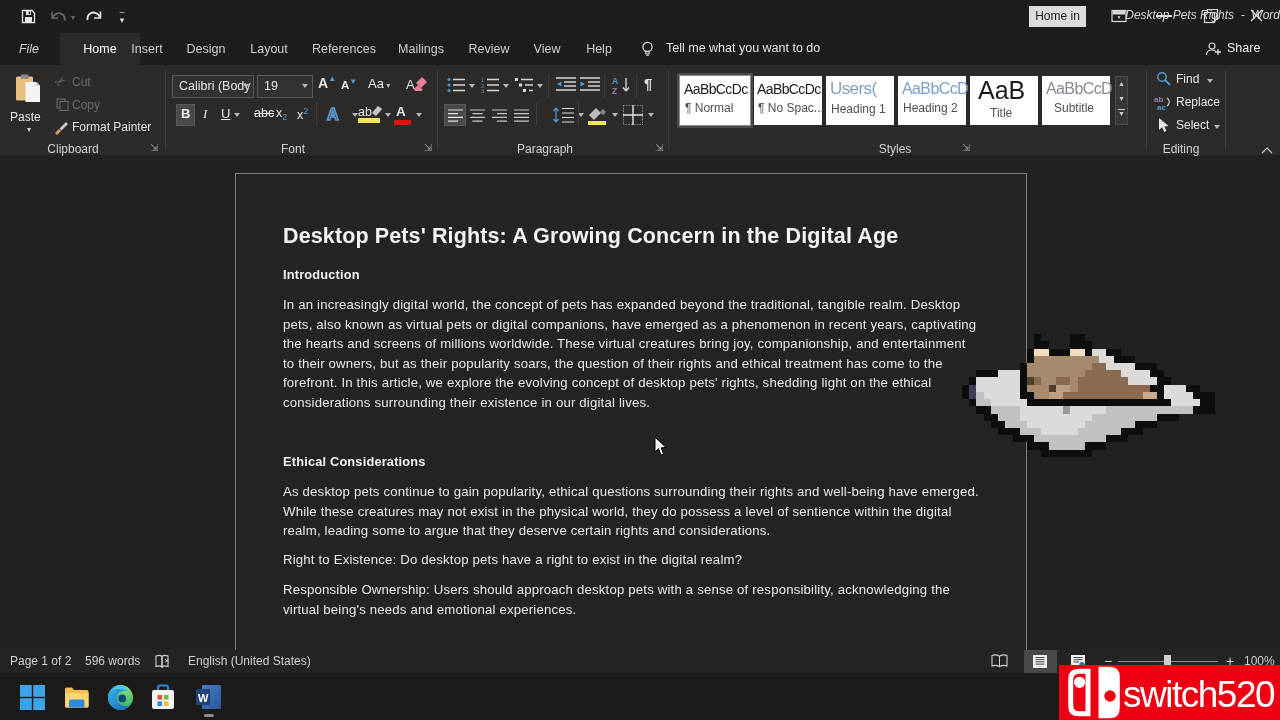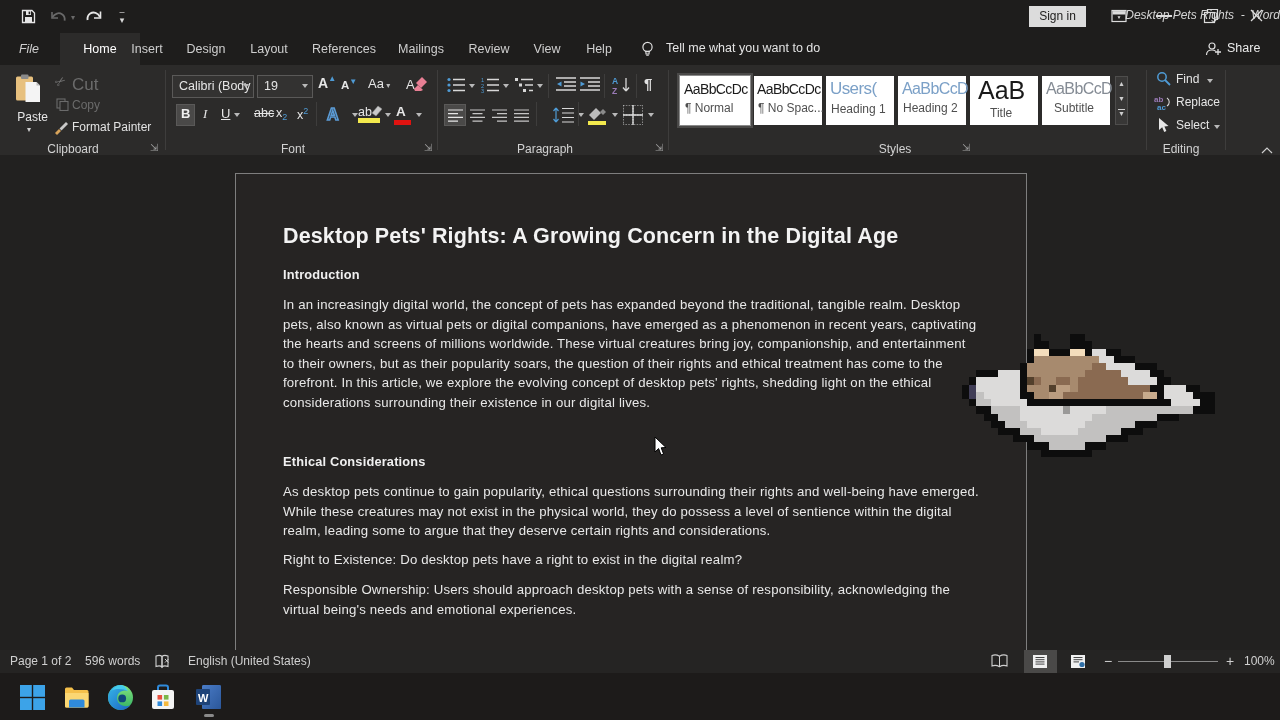--- a/index.html
+++ b/index.html
@@ -62,21 +62,21 @@
     </svg>
     <div class="abs" style="left:71px;top:13px;color:#696969;font-size:8px">▾</div>
 
     <svg class="abs" style="left:84px;top:9px" width="19" height="14" viewBox="0 0 19 14">
       <path d="M16.5 2.5 L16.5 9 L10 9" fill="none" stroke="#e6e6e6" stroke-width="1.6"></path>
       <path d="M16 8 C14 3.6 9.4 2.4 6.2 4.5 C4 6 3.2 8.4 3.6 11" fill="none" stroke="#e6e6e6" stroke-width="1.9"></path>
     </svg>
 
     <div class="abs" style="left:117px;top:8px;color:#d8d8d8;font-size:9px;line-height:8px;text-align:center;width:10px">–<br>▾</div>
     <div class="doctitle">Desktop Pets Rights&nbsp; -&nbsp; Word</div>
-    <div id="signin">Sign in</div>
+    <div id="signin">Home in</div>
 
     <svg class="abs" style="left:1111px;top:8px" width="16" height="16" viewBox="0 0 16 16">
       <rect x="1" y="2.5" width="14" height="11" fill="none" stroke="#dcdcdc" stroke-width="1.2"></rect>
       <rect x="1.6" y="3.1" width="12.8" height="3.4" fill="#dcdcdc"></rect>
       <path d="M6.5 8.2 L9.5 8.2 L8 11 Z" fill="#dcdcdc"></path>
     </svg>
 
     <div class="abs" style="left:1156px;top:15px;width:16px;height:1.5px;background:#dcdcdc"></div>
 
     <svg class="abs" style="left:1203px;top:8px" width="16" height="16" viewBox="0 0 16 16">
@@ -117,25 +117,25 @@
   <div id="ribbonbg"></div>
   <div id="ribbon">
 
     <div class="abs" style="left:10px;top:73px;width:38px;height:66px;">
       <svg width="30" height="30" viewBox="0 0 30 30" style="margin-left:4px">
         <rect x="2" y="3.5" width="17" height="24" rx="1.5" fill="#e7c07e"></rect>
         <rect x="7" y="1.5" width="7.5" height="4.5" rx="1" fill="#8a8a8a"></rect>
         <path d="M11.5 9 L22.5 9 L26 12.5 L26 29 L11.5 29 Z" fill="#f4f4f4"></path>
         <path d="M22.5 9 L22.5 12.5 L26 12.5 Z" fill="#b9b9b9"></path>
       </svg>
-      <div style="color:#e6e6e6;font-size:12px;text-align:right;margin-top:3px">Paste</div>
+      <div style="color:#e6e6e6;font-size:12px;text-align:left;margin-top:3px">Paste</div>
       <div style="color:#cfcfcf;font-size:8px;text-align:center;margin-top:1px">▾</div>
     </div>
     <div class="abs" style="left:55px;top:74px;color:#6e6e6e;font-size:13px;transform:rotate(-35deg)">✂</div>
-    <div class="abs" style="left:72px;top:75px;color:#6b6b6b;font-size:17px">Cut</div>
+    <div class="abs" style="left:72px;top:75px;color:#6b6b6b;font-size:12px">Cut</div>
     <svg class="abs" style="left:56px;top:98px" width="13" height="13" viewBox="0 0 13 13">
       <rect x="1" y="1" width="8" height="9" fill="none" stroke="#6b6b6b" stroke-width="1.1"></rect>
       <rect x="4" y="3.5" width="8" height="9" fill="#2c2b2a" stroke="#6b6b6b" stroke-width="1.1"></rect>
     </svg>
     <div class="abs" style="left:72px;top:98px;color:#6b6b6b;font-size:12px">Copy</div>
     <svg class="abs" style="left:53px;top:120px" width="16" height="15" viewBox="0 0 16 15">
       <path d="M2 13 L6 9 L8 11 L4 15 Z" fill="#d8a35a"></path>
       <path d="M6.5 8.5 L13 2 L15 4 L8.5 10.5 Z" fill="#c9c9c9"></path>
     </svg>
     <div class="abs" style="left:72px;top:120px;color:#e2e2e2;font-size:12px">Format Painter</div>
@@ -512,13 +512,22 @@
           <linearGradient id="wg" x1="0" y1="0" x2="1" y2="1">
         <stop offset="0" stop-color="#4a7cc7"></stop>
             <stop offset="1" stop-color="#2b579a"></stop>
       </linearGradient>
         </defs>
       <rect x="0" y="5" width="14" height="16" rx="1" fill="#1e4378"></rect>
       <text x="2" y="17.5" fill="#fff" font-size="11" font-weight="bold" font-family="Liberation Sans">W</text>
     </svg>
     <div class="abs" style="left:204px;top:41px;width:10px;height:3px;border-radius:2px;background:#8a8a8a"></div>
   </div>
+  <div id="watermark">
+    <svg class="abs" style="left:6px;top:1px" width="58" height="53" viewBox="0 0 58 53">
+      <path d="M13.5 2.8 L25.5 2.8 L25.5 50.2 L13.5 50.2 Q3.2 50.2 3.2 39.9 L3.2 13.1 Q3.2 2.8 13.5 2.8 Z M14.2 7.8 Q8.2 7.8 8.2 13.8 L8.2 39.2 Q8.2 45.2 14.2 45.2 L20.5 45.2 L20.5 7.8 Z" fill="#fff" fill-rule="evenodd"></path>
+      <circle cx="14.6" cy="16.3" r="5.6" fill="#fff"></circle>
+      <path d="M33.5 0.8 L44.5 0.8 Q54.8 0.8 54.8 11.1 L54.8 41.9 Q54.8 52.2 44.5 52.2 L33.5 52.2 Z" fill="#fff"></path>
+      <circle cx="45" cy="30" r="5.7" fill="#ed0012"></circle>
+    </svg>
+    <div class="abs" style="left:64px;top:9px;color:#fff;font-size:37px;letter-spacing:-1.5px">switch520</div>
+  </div>
 </div>
 
 </body></html>

